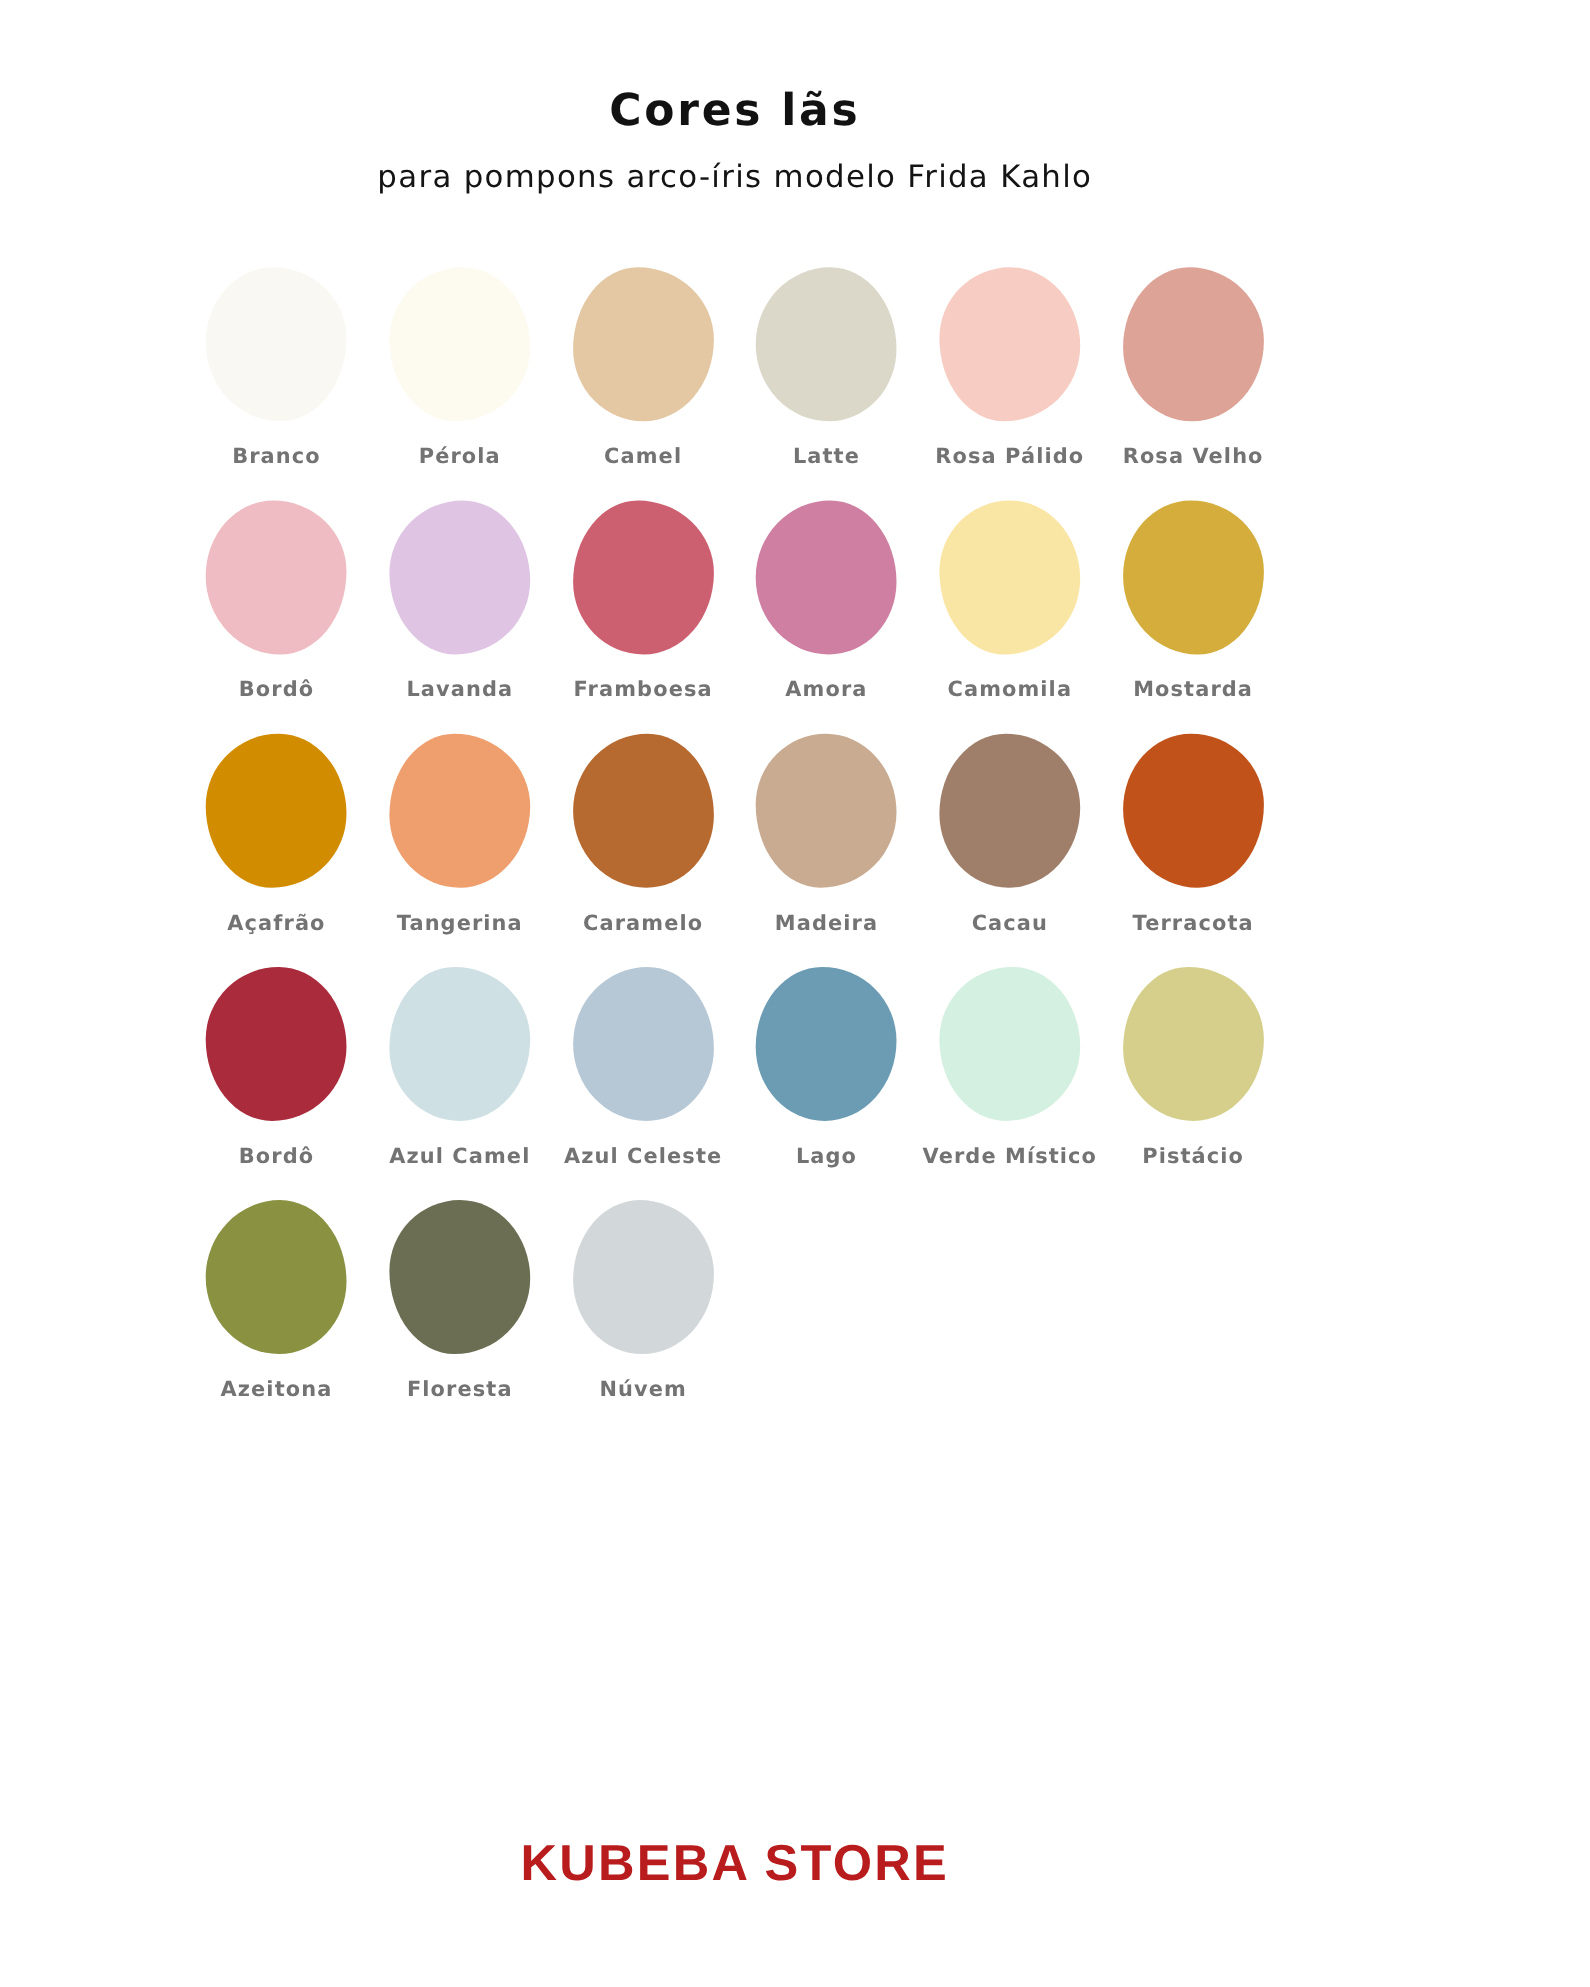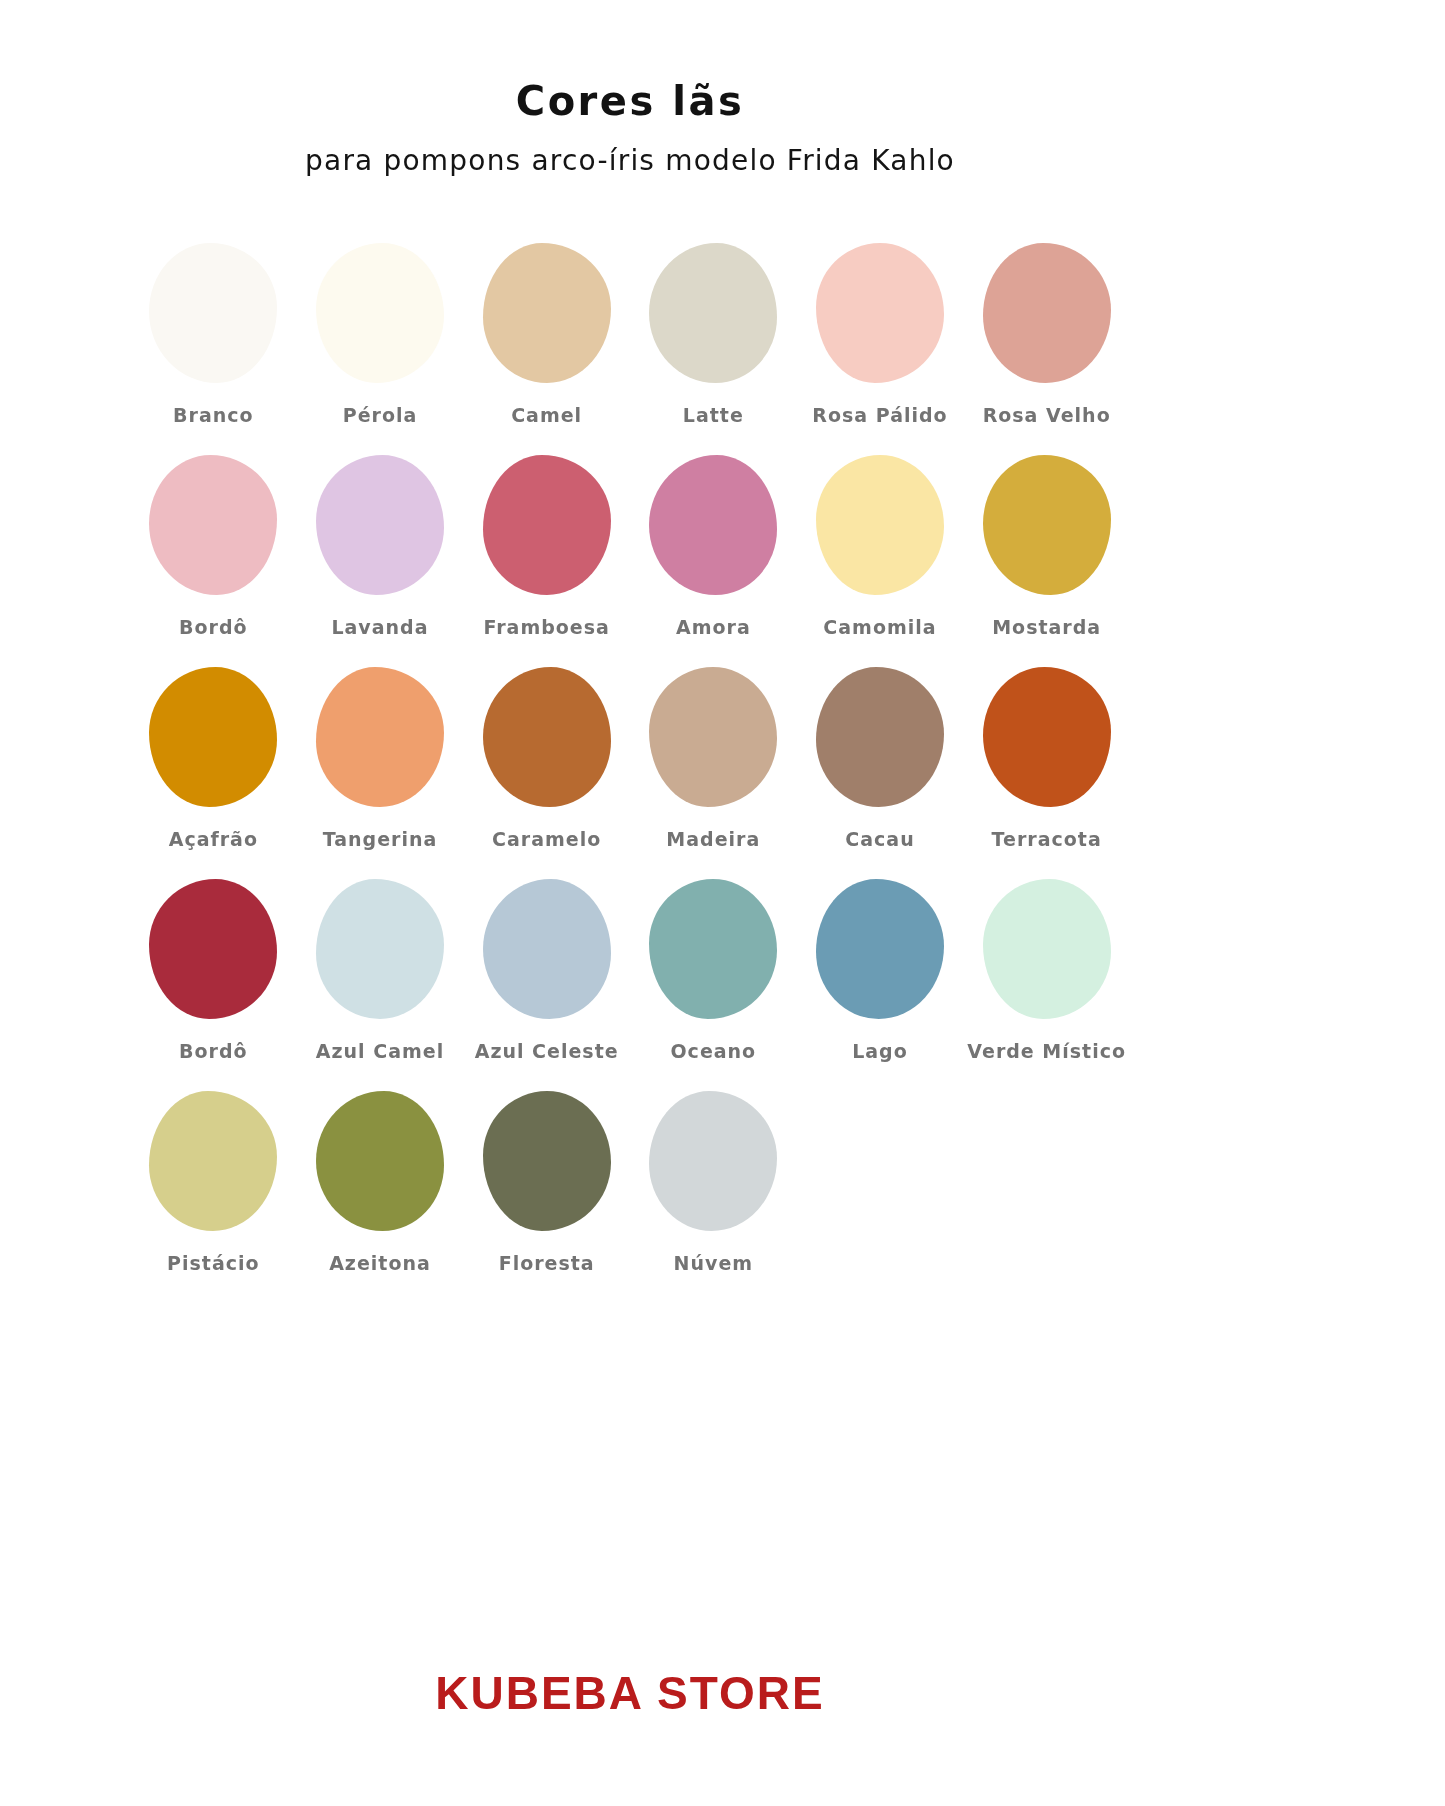--- a/index.html
+++ b/index.html
@@ -17,20 +17,21 @@
   }
 
   .page {
     width: 1260px;
     height: 1806px;
     background: #ffffff;
     display: flex;
     flex-direction: column;
     align-items: center;
     position: relative;
+    margin-left: 38px;
   }
 
   
   .header {
     width: 100%;
     text-align: center;
     padding-top: 78px;
   }
 
   .title {
@@ -245,26 +246,20 @@
         <div class="swatch-label">Azul Camel</div>
       </div>
       <div class="swatch-cell">
         <div class="blob-wrap">
           <div class="blob" style="background: rgb(182, 200, 214); border-radius: 53% 47% 48% 52% / 50% 53% 47% 50%;"></div>
         </div>
         <div class="swatch-label">Azul Celeste</div>
       </div>
       <div class="swatch-cell">
         <div class="blob-wrap">
-          <div class="blob" style="background: rgb(129, 176, 174); border-radius: 50% 50% 54% 46% / 46% 51% 49% 54%;"></div>
-        </div>
-        <div class="swatch-label">Oceano</div>
-      </div>
-      <div class="swatch-cell">
-        <div class="blob-wrap">
           <div class="blob" style="background: rgb(107, 156, 180); border-radius: 47% 53% 51% 49% / 52% 48%;"></div>
         </div>
         <div class="swatch-label">Lago</div>
       </div>
       <div class="swatch-cell">
         <div class="blob-wrap">
           <div class="blob" style="background: rgb(212, 240, 224); border-radius: 52% 48% 53% 47% / 47% 52% 48% 53%;"></div>
         </div>
         <div class="swatch-label">Verde Místico</div>
       </div>

